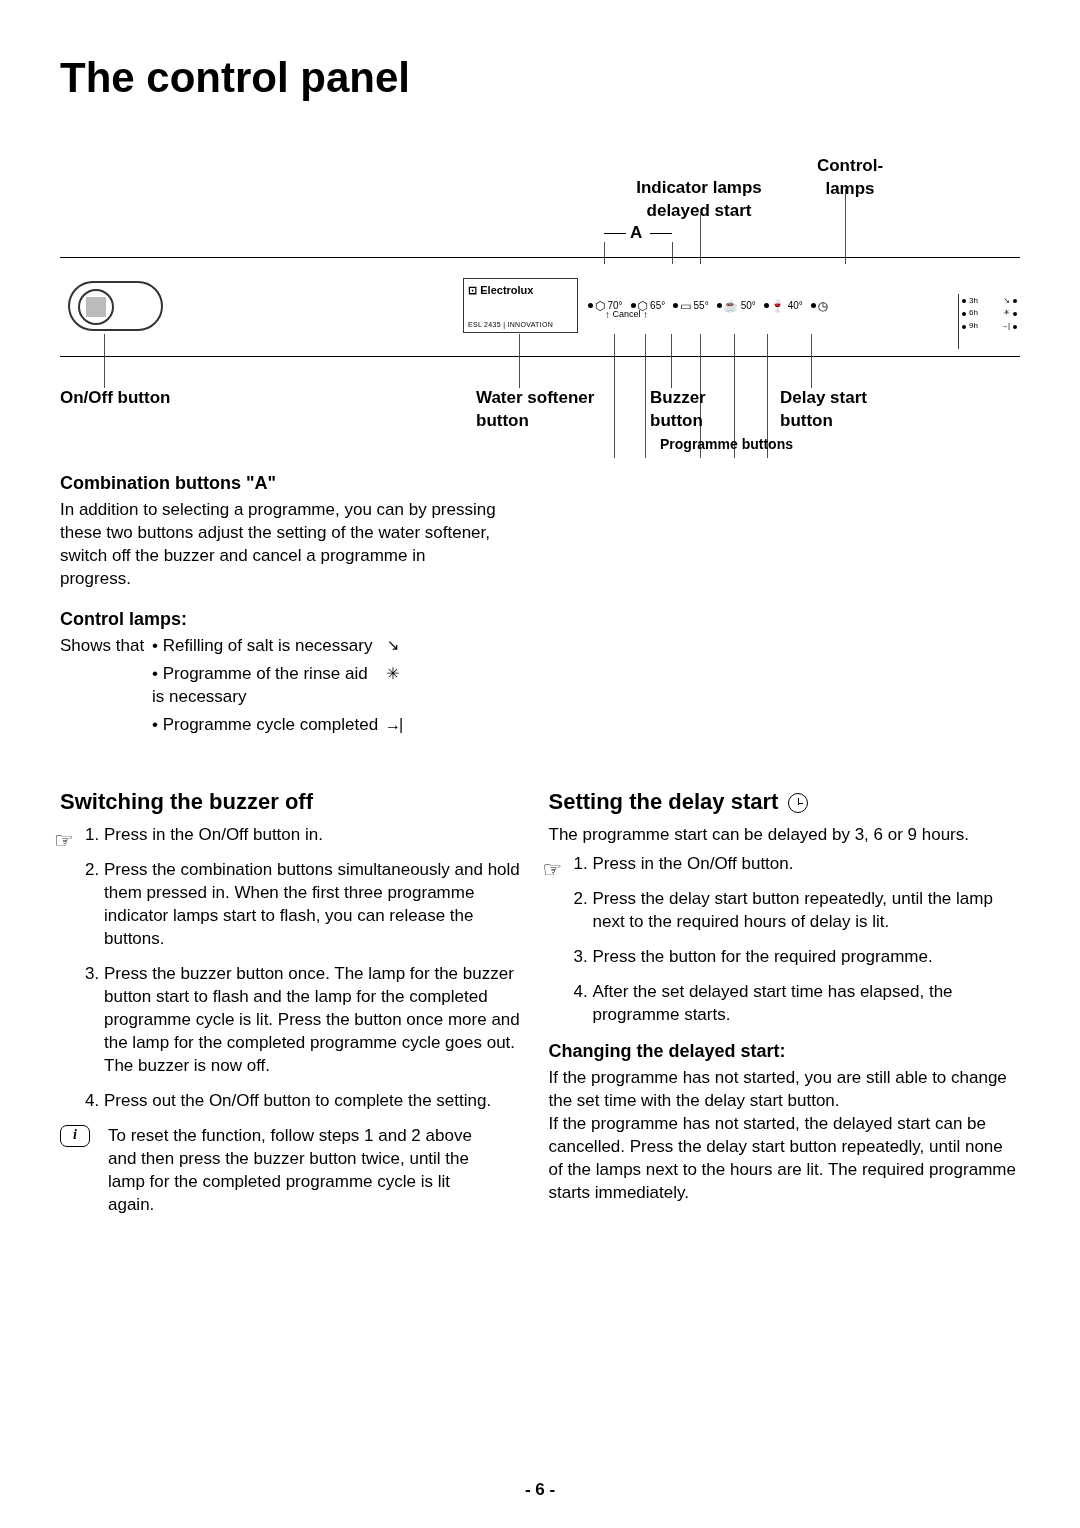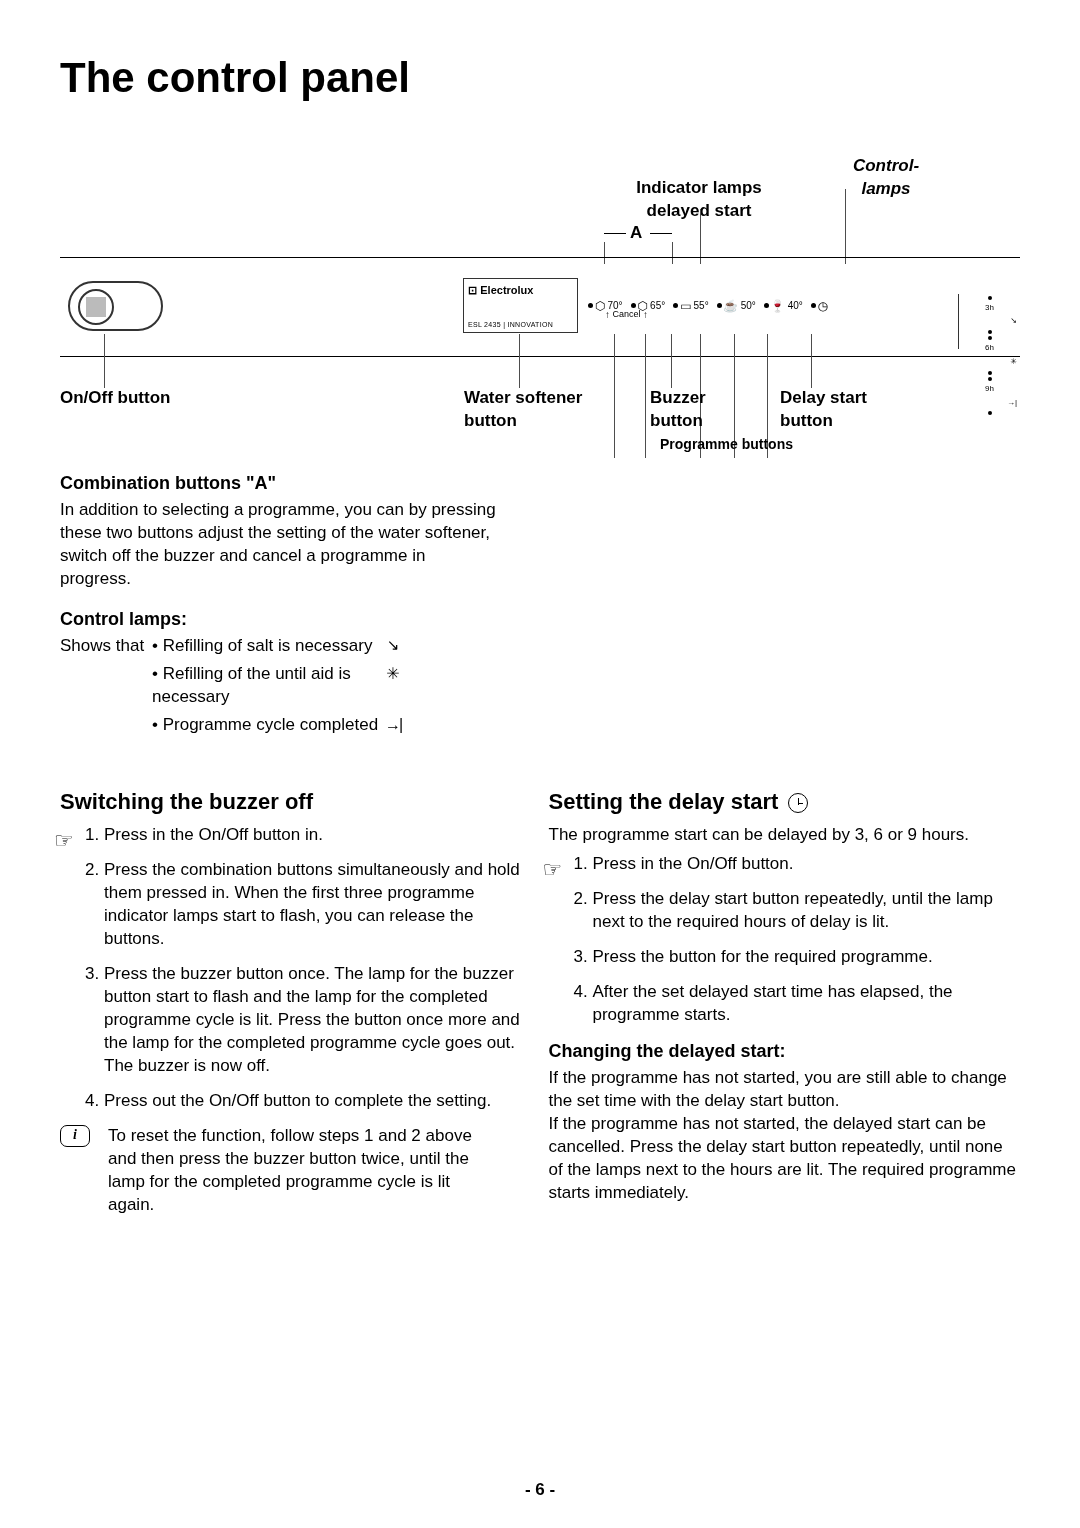--- a/index.html
+++ b/index.html
@@ -29,21 +29,21 @@
       font-weight: bold;
       margin-bottom: 4px;
     }
     
     .top-labels {
       position: relative;
       height: 110px;
     }
     .toplabel { position: absolute; font-weight: bold; text-align: center; font-size: 17px; }
     .indicator-label { left: 554px; top: 30px; width: 170px; }
-    .control-lamps-label { left: 776px; top: 8px; width: 100px; font-style: italic; }
+    .control-lamps-label { left: 740px; top: 8px; width: 100px; }
     .a-letter { position: absolute; left: 570px; top: 75px; font-weight: bold; font-size: 17px; }
     .a-line-l { position: absolute; left: 544px; top: 86px; width: 22px; border-top: 1px solid #000; }
     .a-line-r { position: absolute; left: 590px; top: 86px; width: 22px; border-top: 1px solid #000; }
     
     .panel-wrap {
       position: relative;
       border-top: 1px solid #000;
       border-bottom: 1px solid #000;
       height: 100px;
       margin-bottom: 30px;
@@ -89,27 +89,27 @@
       position: absolute; left:545px; top: 50px; font-size: 9px;
       display:flex; align-items:center;
     }
     .cancel-bar .arrow { font-size: 10px; }
     .side-lamps {
       position: absolute; right: 0; top: 16px; width: 62px; height: 55px;
       border-left: 1px solid #333;
       font-size: 8px; padding: 2px 3px;
       display:flex; flex-direction:column; gap:2px;
     }
-    .side-lamps .row { display:flex; align-items:center; gap:3px;flex-direction:column; }
+    .side-lamps .row { display:flex; align-items:center; gap:3px; }
     .side-lamps .d { width:4px; height:4px; background:#000; border-radius:50%; }
     
     .bottom-labels { position: relative; height: 60px; }
     .blabel { position: absolute; font-weight: bold; font-size: 17px; }
     .onoff-l { left: 0; top: 0; }
-    .water-l { left: 404px; top: 0; width: 140px; }
+    .water-l { left: 416px; top: 0; width: 140px; }
     .buzzer-l { left: 590px; top: 0; width: 100px; }
     .delay-l { left: 720px; top: 0; width: 120px; }
     .prog-l { position: absolute; left: 600px; top: 48px; font-weight: bold; font-size: 14px; text-align:left; }
     
     .combo-para { max-width: 440px; margin-bottom: 16px; }
     .control-list { margin-bottom: 30px; }
     .cl-row { display: flex; align-items: flex-start; margin-bottom: 5px; }
     .cl-shows { width: 92px; }
     .cl-bullet { width: 230px; }
     .cl-icon { width: 22px; text-align: center; font-size: 16px; }
@@ -262,21 +262,21 @@
 
 <h3 class="sub">Control lamps:</h3>
 <div class="control-list">
   <div class="cl-row">
     <div class="cl-shows">Shows that</div>
     <div class="cl-bullet">• Refilling of salt is necessary</div>
     <div class="cl-icon salt-ico">↘</div>
   </div>
   <div class="cl-row">
     <div class="cl-shows"></div>
-    <div class="cl-bullet">• Refilling of the until aid is necessary</div>
+    <div class="cl-bullet">• Programme of the rinse aid is necessary</div>
     <div class="cl-icon rinse-ico">✳</div>
   </div>
   <div class="cl-row">
     <div class="cl-shows"></div>
     <div class="cl-bullet">• Programme cycle completed</div>
     <div class="cl-icon end-ico">→|</div>
   </div>
 </div>
 
 <div style="height:20px"></div>

